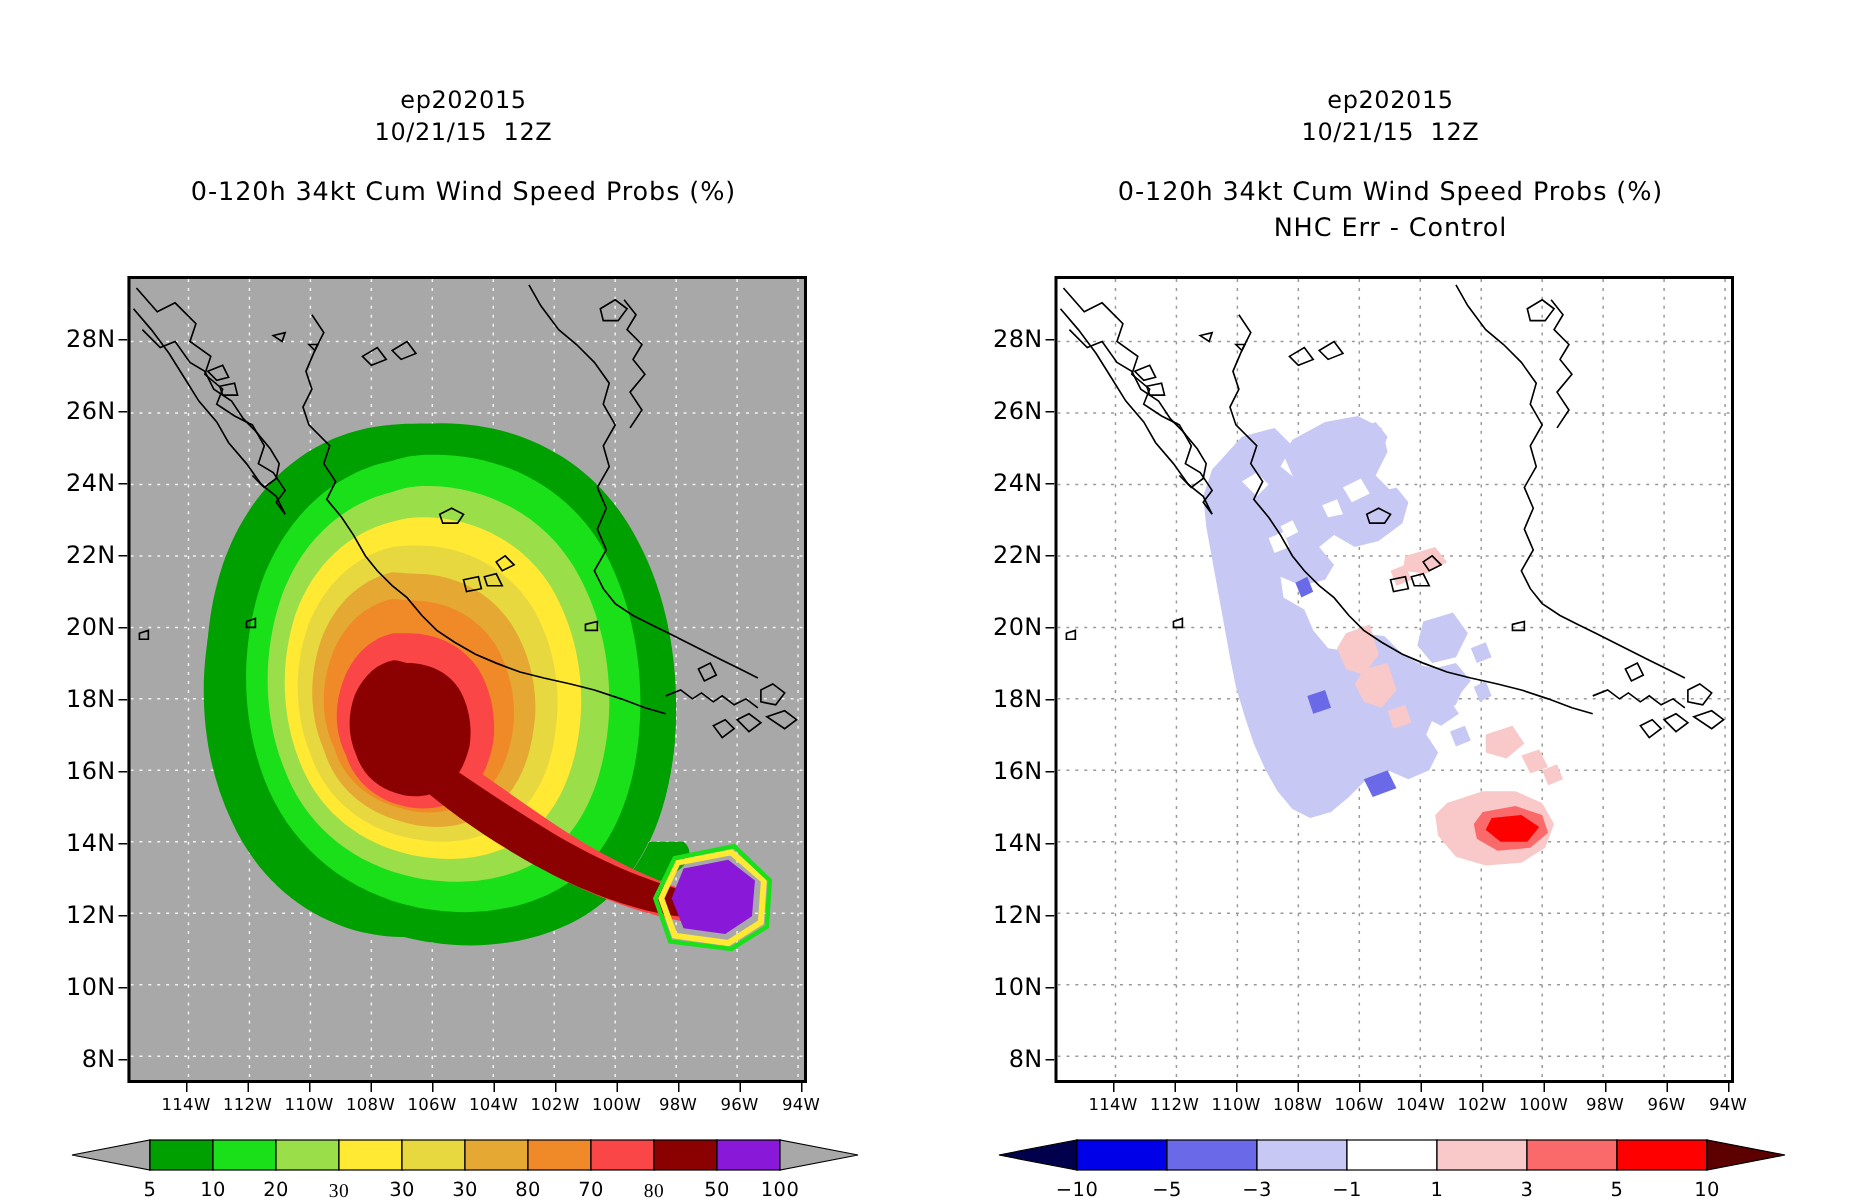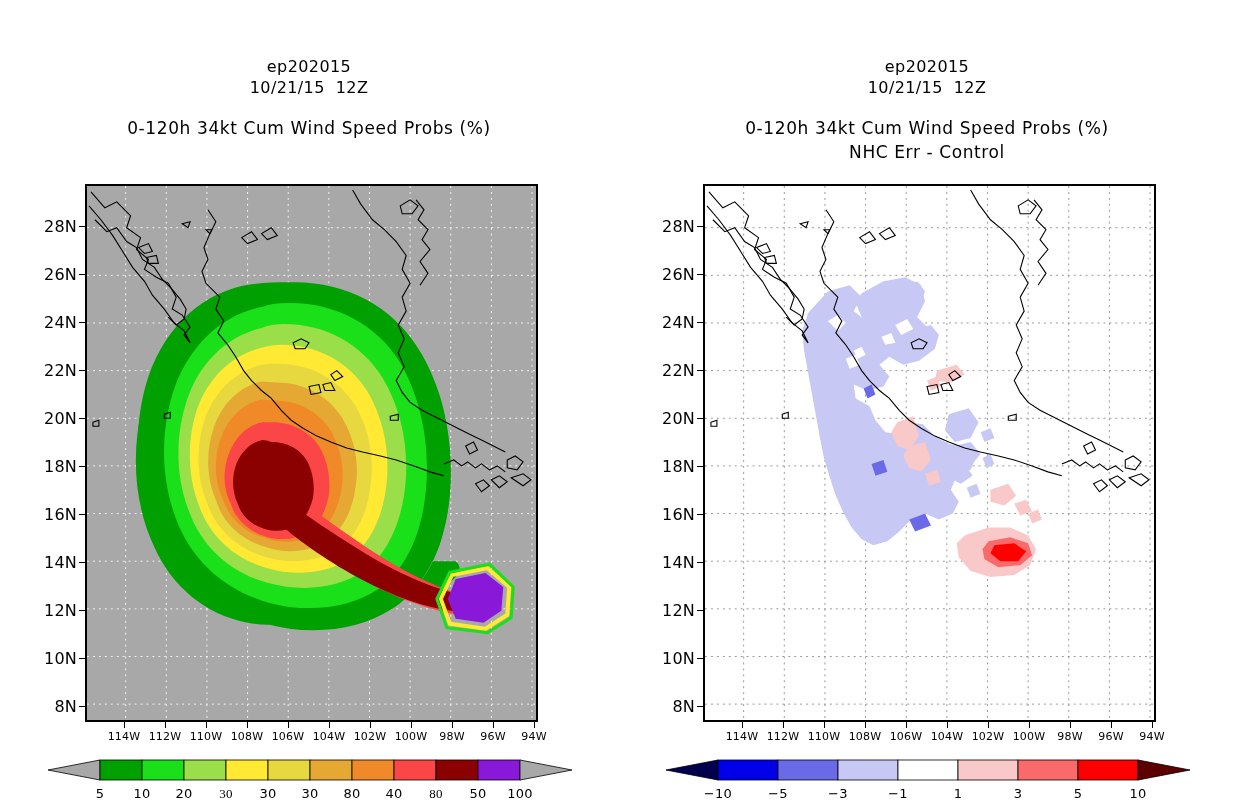--- a/index.html
+++ b/index.html
@@ -368,21 +368,21 @@
         <path d="M475,4 L475,24 L527,14 Z" fill="#a8a8a8" stroke="#000" stroke-width="0.8"></path>
       </svg>
     <div class="cbar-labels" id="cbar-left-labels">
         <div class="cbar-label" style="left: 55px; top: 2px;">5</div>
         <div class="cbar-label" style="left: 97px; top: 2px;">10</div>
         <div class="cbar-label" style="left: 139px; top: 2px;">20</div>
         <div class="cbar-label" style="left: 181px; top: 2px; font-family: Liberation Serif, serif;">30</div>
         <div class="cbar-label" style="left: 223px; top: 2px;">30</div>
         <div class="cbar-label" style="left: 265px; top: 2px;">30</div>
         <div class="cbar-label" style="left: 307px; top: 2px;">80</div>
-        <div class="cbar-label" style="left: 349px; top: 2px;">40</div>
+        <div class="cbar-label" style="left: 349px; top: 2px;">70</div>
         <div class="cbar-label" style="left: 391px; top: 2px; font-family: Liberation Serif, serif;">80</div>
         <div class="cbar-label" style="left: 433px; top: 2px;">50</div>
         <div class="cbar-label" style="left: 475px; top: 2px;">100</div>
       </div>
   </div>
 </div>
 
 <div class="panel" id="panel-right">
 
   <div class="titles">

